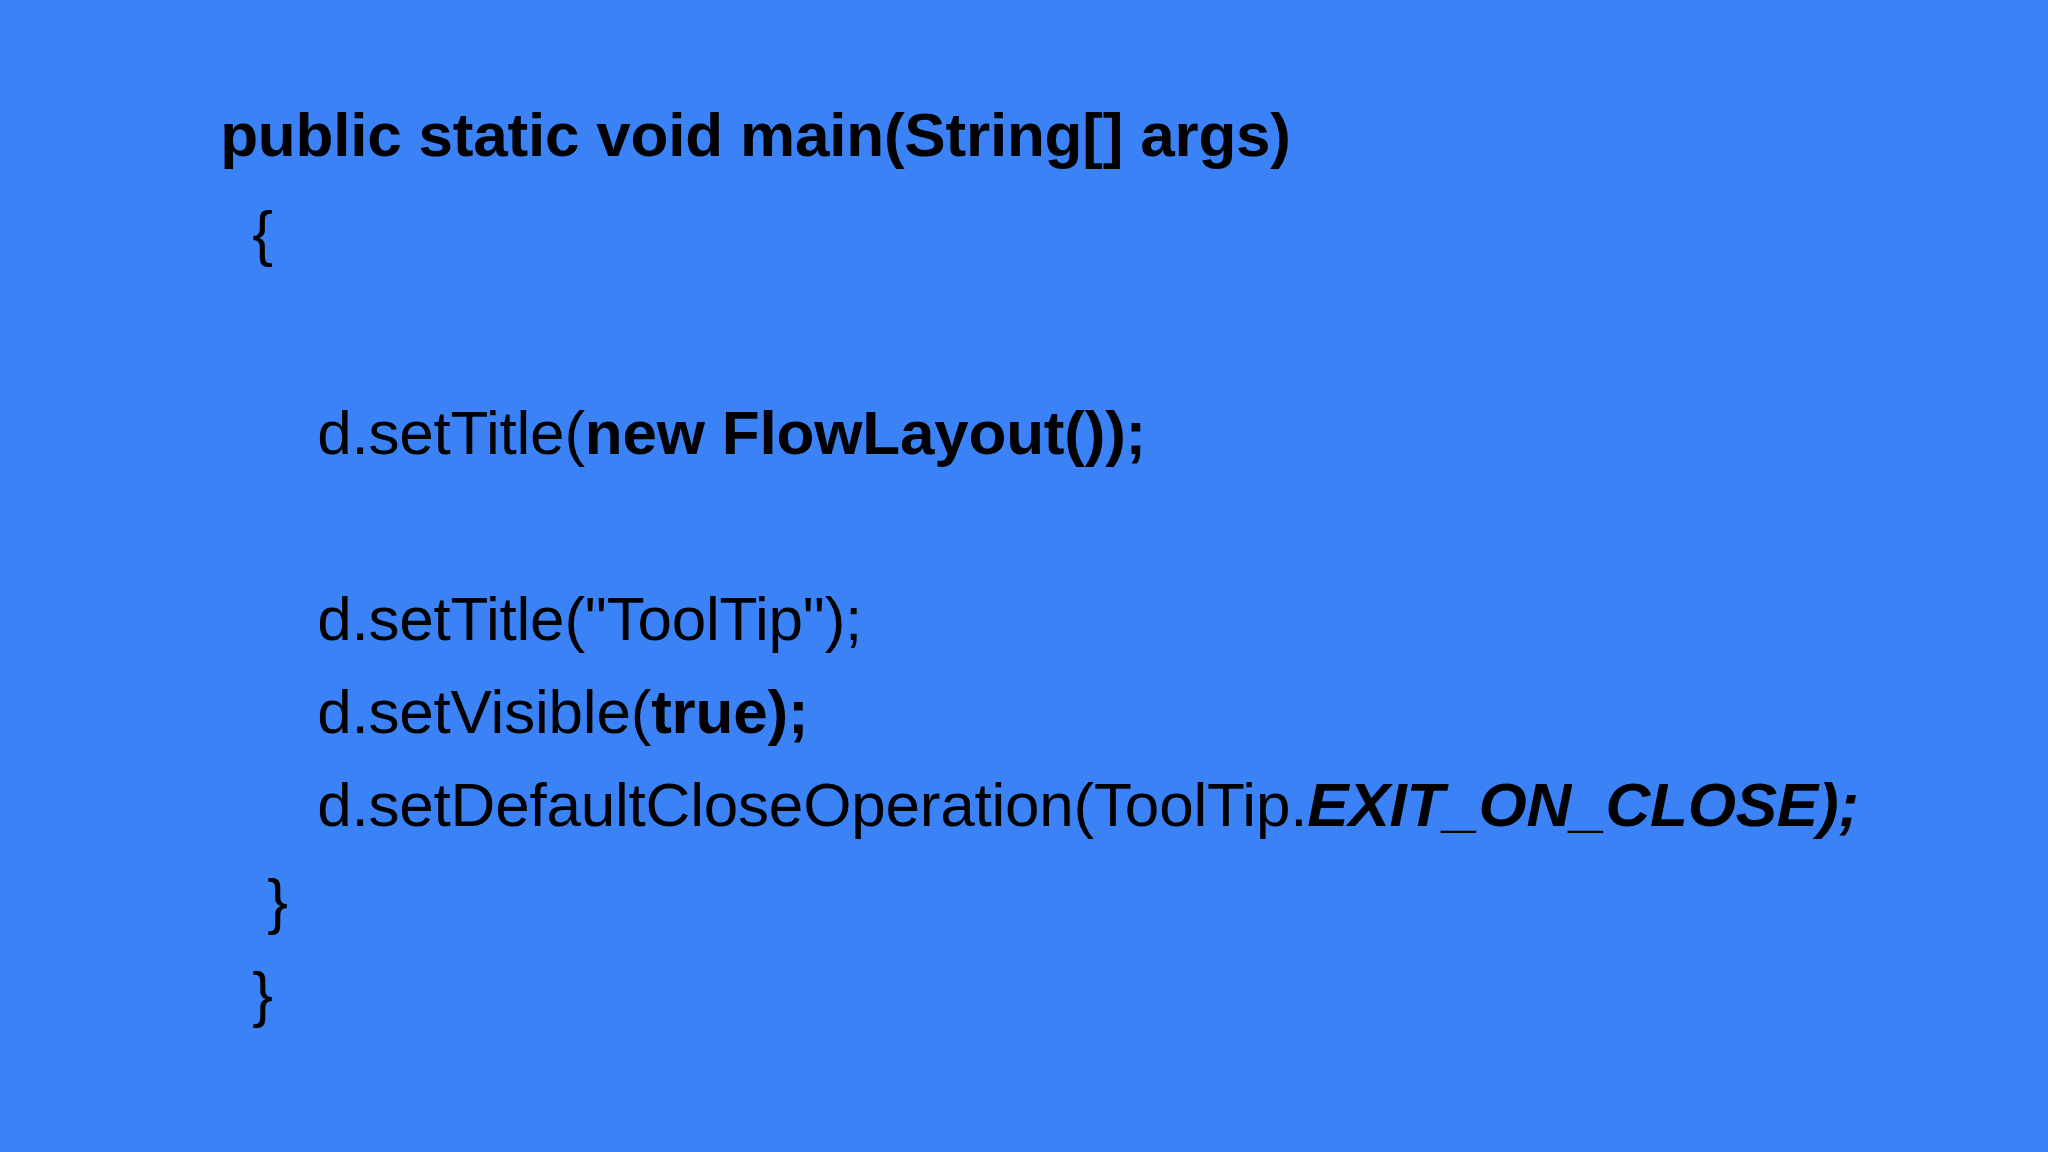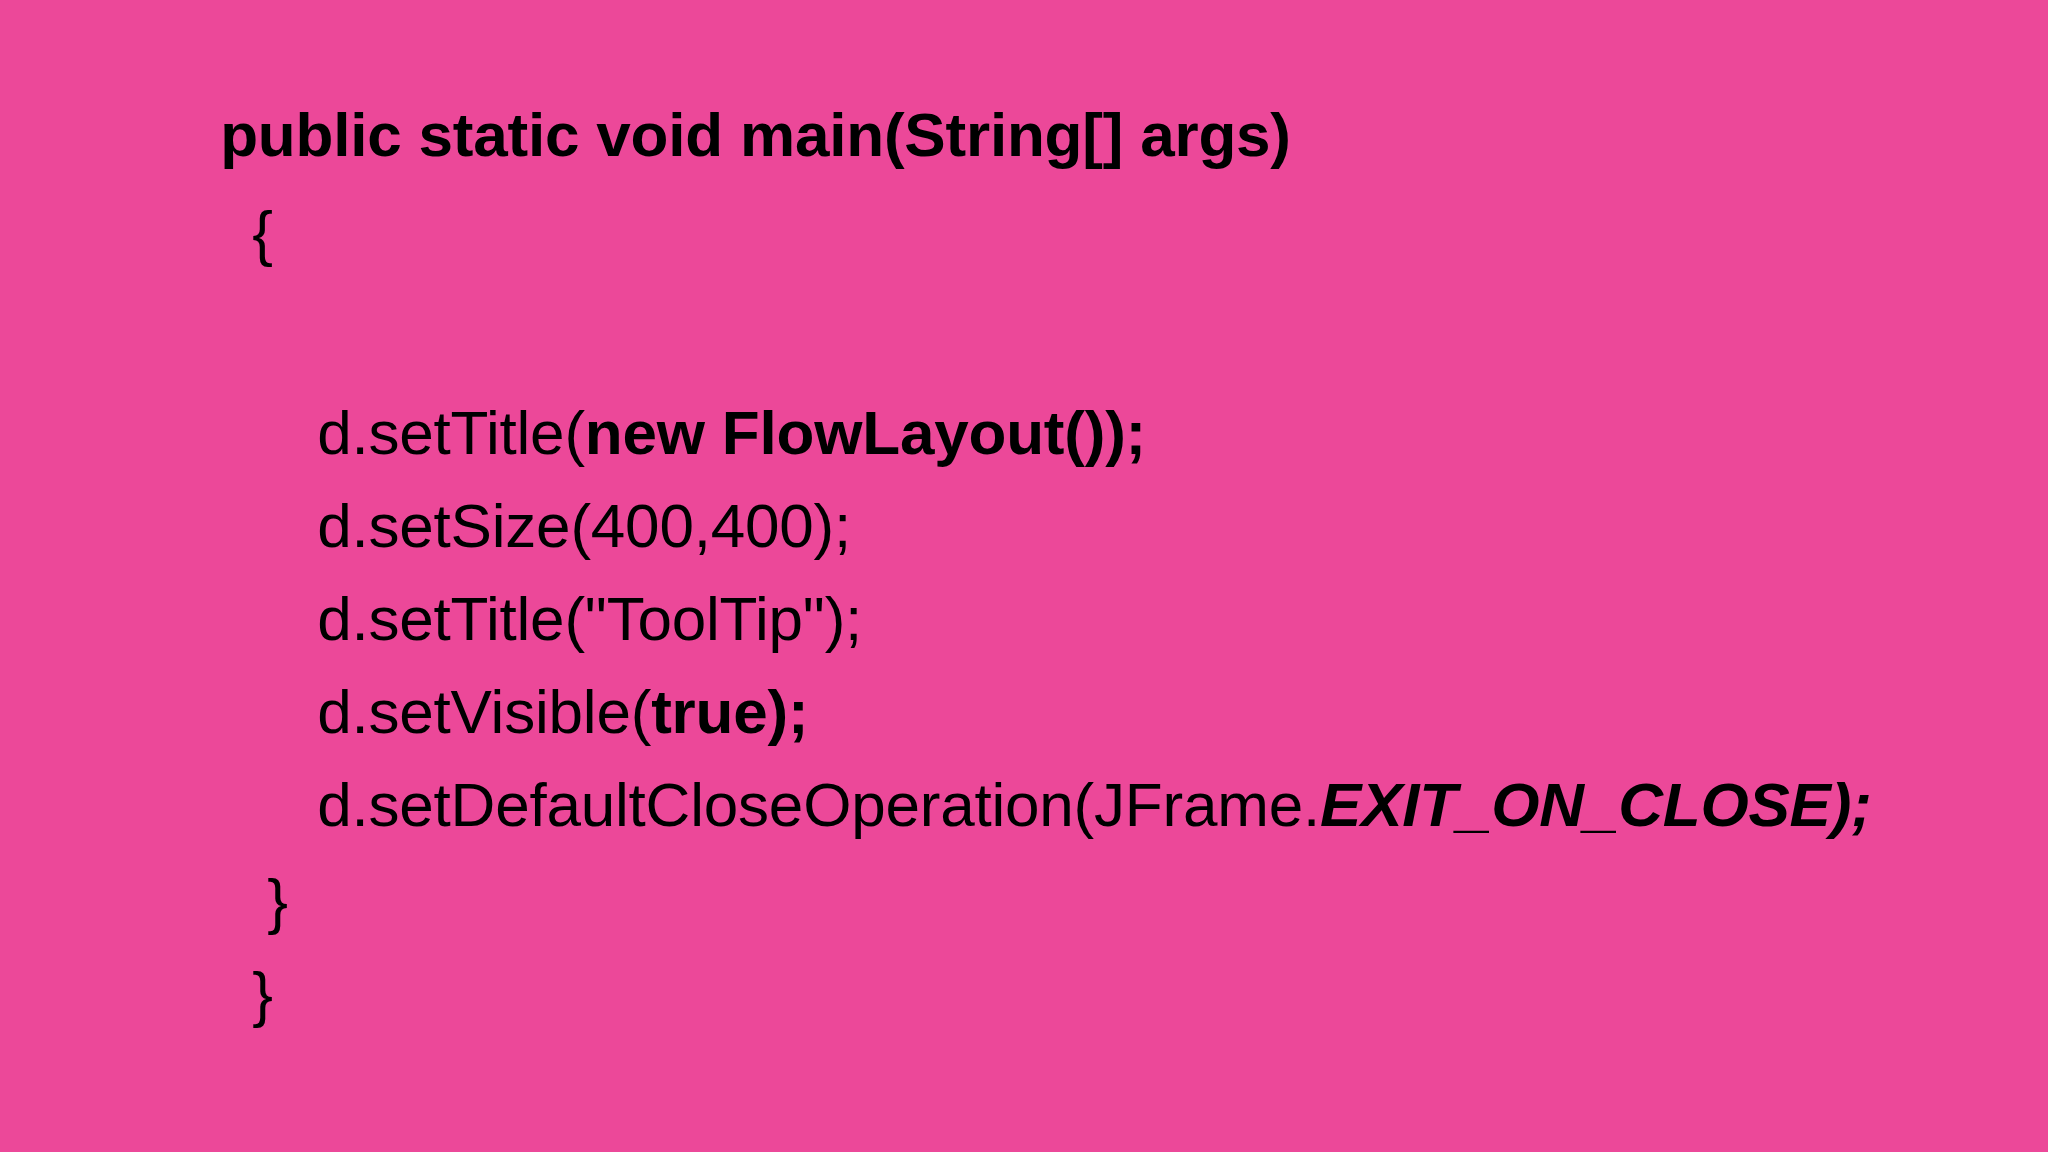--- a/index.html
+++ b/index.html
@@ -8,21 +8,21 @@
     background: #ffffff;
   }
   body {
     font-family: "Liberation Sans", sans-serif;
     color: #000000;
   }
   #slide {
     position: relative;
     width: 2048px;
     height: 1152px;
-    background: #ec4899;
+    background: #3b82f6;
     overflow: hidden;
   }
   .code-block {
     position: absolute;
     left: 0;
     top: 0;
     width: 2048px;
     height: 1152px;
   }
   .code-line {
@@ -62,34 +62,31 @@
 
     <div class="code-line ln2">
       <span class="seg regular">{</span>
     </div>
 
 
     <div class="code-line ln4">
       <span class="seg regular">d.setTitle(</span><span class="seg bold">new FlowLayout());</span>
     </div>
 
-    <div class="code-line ln5">
-      <span class="seg regular">d.setSize(400,400);</span>
-    </div>
 
     <div class="code-line ln6">
       <span class="seg regular">d.setTitle("ToolTip");</span>
     </div>
 
     <div class="code-line ln7">
       <span class="seg regular">d.setVisible(</span><span class="seg bold">true);</span>
     </div>
 
     <div class="code-line ln8">
-      <span class="seg regular">d.setDefaultCloseOperation(JFrame.</span><span class="seg bolditalic">EXIT_ON_CLOSE);</span>
+      <span class="seg regular">d.setDefaultCloseOperation(ToolTip.</span><span class="seg bolditalic">EXIT_ON_CLOSE);</span>
     </div>
 
     <div class="code-line ln9">
       <span class="seg regular">}</span>
     </div>
 
     <div class="code-line ln10">
       <span class="seg regular">}</span>
     </div>
 

